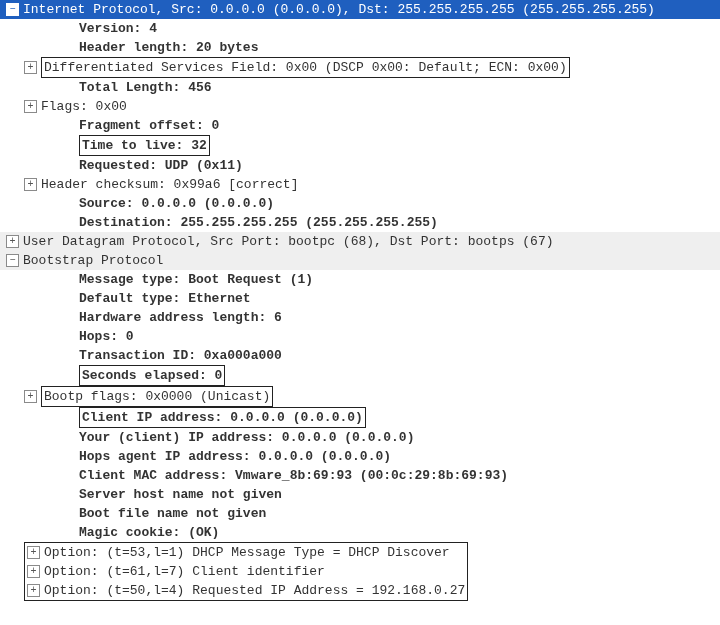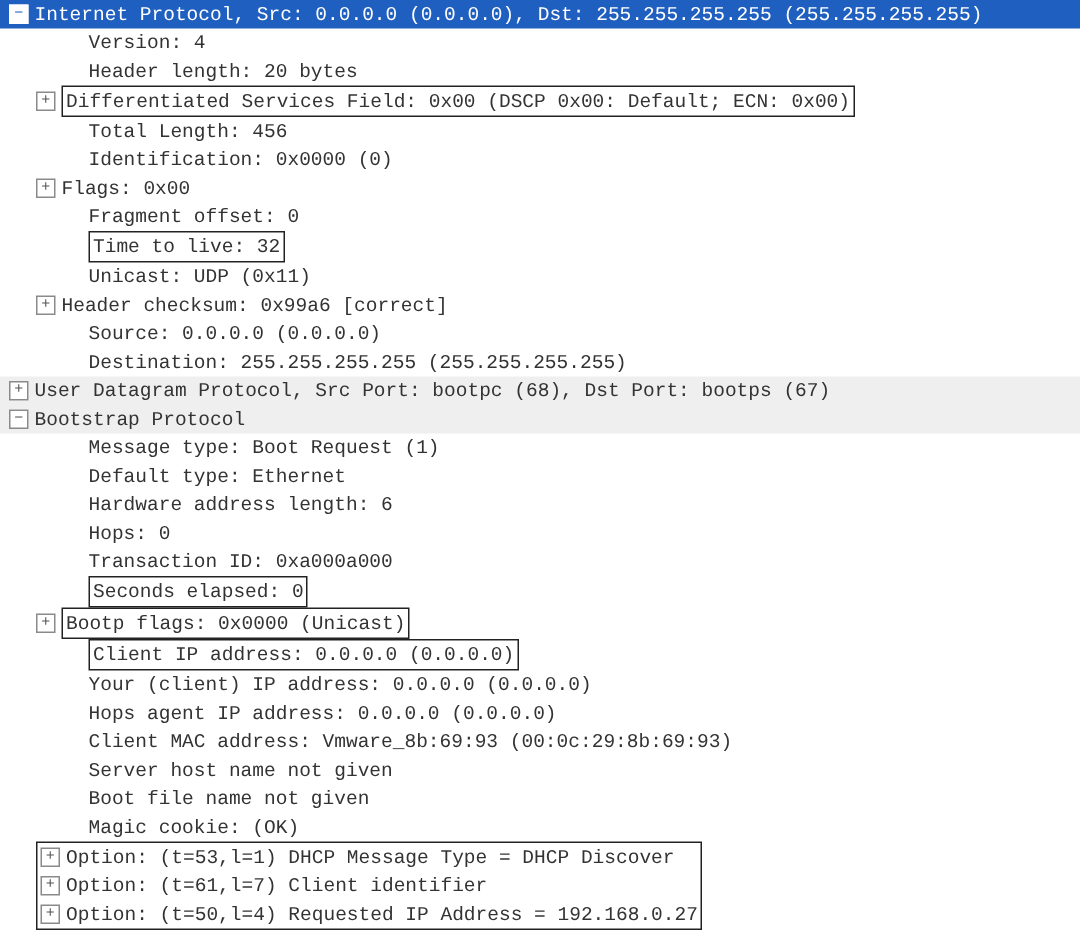--- a/index.html
+++ b/index.html
@@ -36,21 +36,21 @@
     margin-right: 4px;
     background: #fff;
     user-select: none;
   }
   .toggle-spacer {
     display: inline-block;
     width: 17px; 
   }
   .ind0 { padding-left: 6px; }
   .ind1 { padding-left: 24px; }
-  .ind2 { padding-left: 42px; }
+  .ind2 { padding-left: 62px; font-weight: bold; }
   .highlight {
     background: #1f5fbf;
     color: #ffffff;
   }
   .highlight .toggle {
     background: #ffffff;
     border-color: #ffffff;
     color: #1f5fbf;
   }
   .section-grey {
@@ -82,32 +82,31 @@
 
   <div class="row ind2"><span class="toggle-spacer"></span><span>Version: 4</span></div>
   <div class="row ind2"><span class="toggle-spacer"></span><span>Header length: 20 bytes</span></div>
 
   <div class="row ind1">
     <span class="toggle">+</span>
     <span class="boxed">Differentiated Services Field: 0x00 (DSCP 0x00: Default; ECN: 0x00)</span>
   </div>
 
   <div class="row ind2"><span class="toggle-spacer"></span><span>Total Length: 456</span></div>
-  <div class="row ind2"><span class="toggle-spacer"></span><span>Identification: 0x0000 (0)</span></div>
 
   <div class="row ind1">
     <span class="toggle">+</span>
     <span>Flags: 0x00</span>
   </div>
 
   <div class="row ind2"><span class="toggle-spacer"></span><span>Fragment offset: 0</span></div>
 
   <div class="row ind2"><span class="toggle-spacer"></span><span class="boxed">Time to live: 32</span></div>
 
-  <div class="row ind2"><span class="toggle-spacer"></span><span>Unicast: UDP (0x11)</span></div>
+  <div class="row ind2"><span class="toggle-spacer"></span><span>Requested: UDP (0x11)</span></div>
 
   <div class="row ind1">
     <span class="toggle">+</span>
     <span>Header checksum: 0x99a6 [correct]</span>
   </div>
 
   <div class="row ind2"><span class="toggle-spacer"></span><span>Source: 0.0.0.0 (0.0.0.0)</span></div>
   <div class="row ind2"><span class="toggle-spacer"></span><span>Destination: 255.255.255.255 (255.255.255.255)</span></div>
 
   

